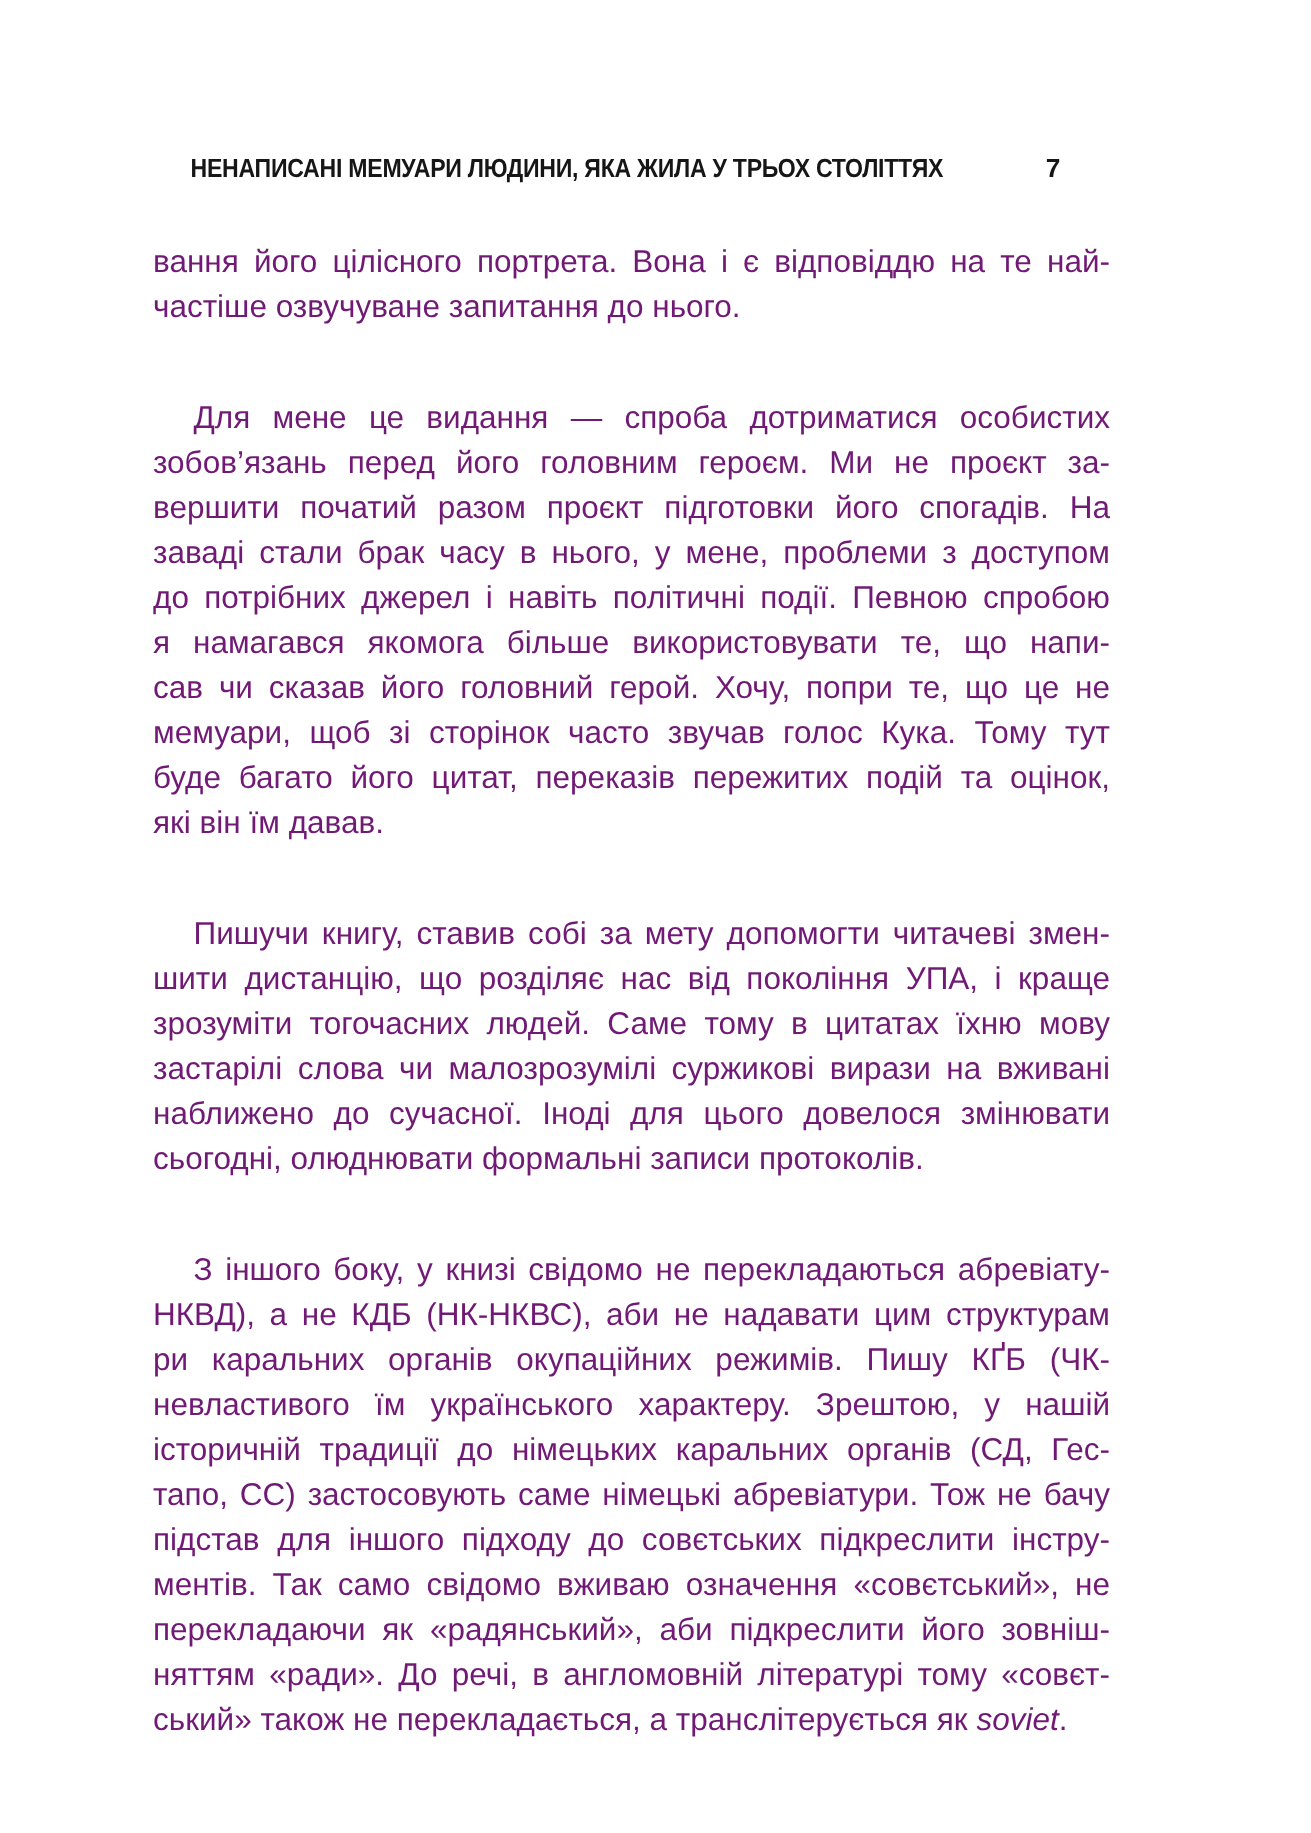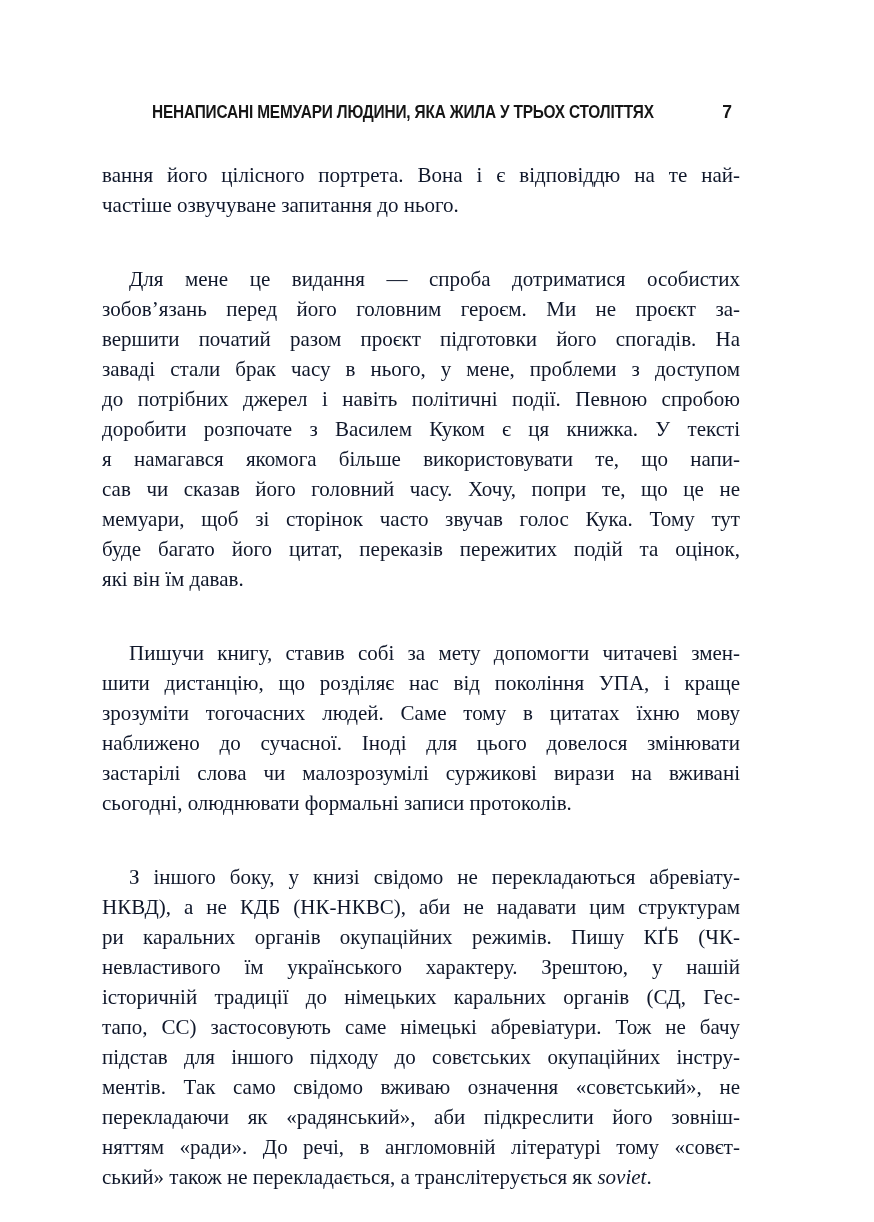--- a/index.html
+++ b/index.html
@@ -14,21 +14,21 @@
     margin: 0 auto;
     background: #ffffff;
     box-sizing: border-box;
     padding: 103px 134px 0 102px; 
     overflow: hidden;
   }
   
   .running-header {
     display: flex;
     align-items: baseline;
-    justify-content: flex-end;
+    justify-content: center;
     width: 100%;
     height: 19px;
   }
   .running-header .title {
     font-family: "Liberation Sans", sans-serif;
     font-weight: 700;
     font-size: 17.5px;
     line-height: 19px;
     letter-spacing: -0.2px;
     color: #161616;
@@ -40,24 +40,24 @@
     font-family: "Liberation Sans", sans-serif;
     font-weight: 700;
     font-size: 17.5px;
     line-height: 19px;
     color: #161616;
     padding-right: 8px;
   }
   
   .page-body {
     margin-top: 38px;
-    font-family: Liberation Serif, serif;
+    font-family: Liberation Sans, sans-serif;
     font-size: 21px;
     line-height: 30px;
-    color: #0f172a;
+    color: #701a75;
   }
   .paragraph { margin: 0; padding: 0; }
   .line {
     text-align: justify;
     text-align-last: justify;
     height: 30px;
     white-space: nowrap;
   }
   .line.last {
     text-align-last: left;
@@ -82,42 +82,41 @@
       <div class="paragraph">
         <div class="line">вання його цілісного портрета. Вона і є відповіддю на те най-</div>
         <div class="line last">частіше озвучуване запитання до нього.</div>
       </div>
       <div class="paragraph">
         <div class="line indent">Для мене це видання — спроба дотриматися особистих</div>
         <div class="line">зобов’язань перед його головним героєм. Ми не проєкт за-</div>
         <div class="line">вершити початий разом проєкт підготовки його спогадів. На</div>
         <div class="line">заваді стали брак часу в нього, у мене, проблеми з доступом</div>
         <div class="line">до потрібних джерел і навіть політичні події. Певною спробою</div>
-        <div class="line">доробити розпочате з Василем Куком є ця книжка. У тексті</div>
         <div class="line">я намагався якомога більше використовувати те, що напи-</div>
-        <div class="line">сав чи сказав його головний часу. Хочу, попри те, що це не</div>
+        <div class="line">сав чи сказав його головний герой. Хочу, попри те, що це не</div>
         <div class="line">мемуари, щоб зі сторінок часто звучав голос Кука. Тому тут</div>
         <div class="line">буде багато його цитат, переказів пережитих подій та оцінок,</div>
         <div class="line last">які він їм давав.</div>
       </div>
       <div class="paragraph">
         <div class="line indent">Пишучи книгу, ставив собі за мету допомогти читачеві змен-</div>
         <div class="line">шити дистанцію, що розділяє нас від покоління УПА, і краще</div>
         <div class="line">зрозуміти тогочасних людей. Саме тому в цитатах їхню мову</div>
+        <div class="line">застарілі слова чи малозрозумілі суржикові вирази на вживані</div>
         <div class="line">наближено до сучасної. Іноді для цього довелося змінювати</div>
-        <div class="line">застарілі слова чи малозрозумілі суржикові вирази на вживані</div>
         <div class="line last">сьогодні, олюднювати формальні записи протоколів.</div>
       </div>
       <div class="paragraph">
         <div class="line indent">З іншого боку, у книзі свідомо не перекладаються абревіату-</div>
         <div class="line">НКВД), а не КДБ (НК-НКВС), аби не надавати цим структурам</div>
         <div class="line">ри каральних органів окупаційних режимів. Пишу КҐБ (ЧК-</div>
         <div class="line">невластивого їм українського характеру. Зрештою, у нашій</div>
         <div class="line">історичній традиції до німецьких каральних органів (СД, Гес-</div>
         <div class="line">тапо, СС) застосовують саме німецькі абревіатури. Тож не бачу</div>
-        <div class="line">підстав для іншого підходу до совєтських окупаційних інстру-</div>
+        <div class="line">підстав для іншого підходу до совєтських підкреслити інстру-</div>
         <div class="line">ментів. Так само свідомо вживаю означення «совєтський», не</div>
         <div class="line">перекладаючи як «радянський», аби підкреслити його зовніш-</div>
         <div class="line">няттям «ради». До речі, в англомовній літературі тому «совєт-</div>
         <div class="line last"><span>ський» також не перекладається, а транслітерується як </span><span class="italic">soviet</span><span>.</span></div>
       </div>
     </div>
 </div>
 
 </body></html>

